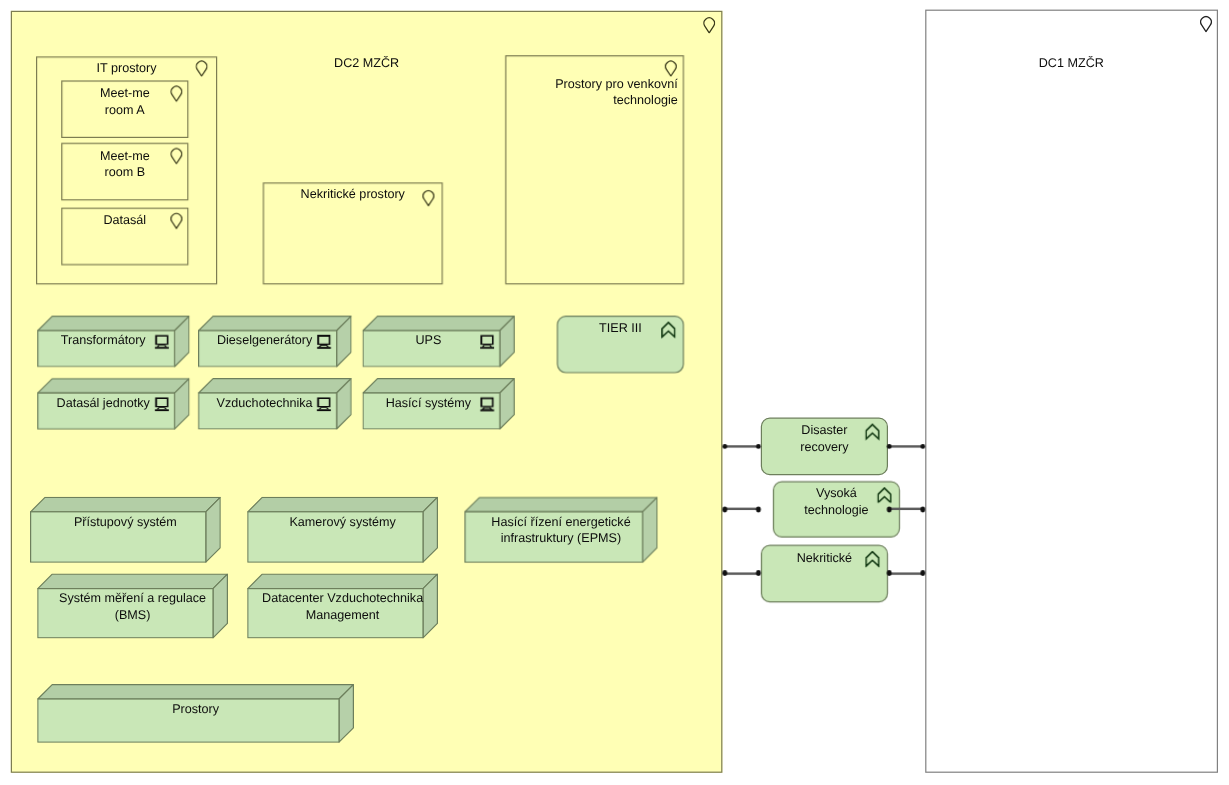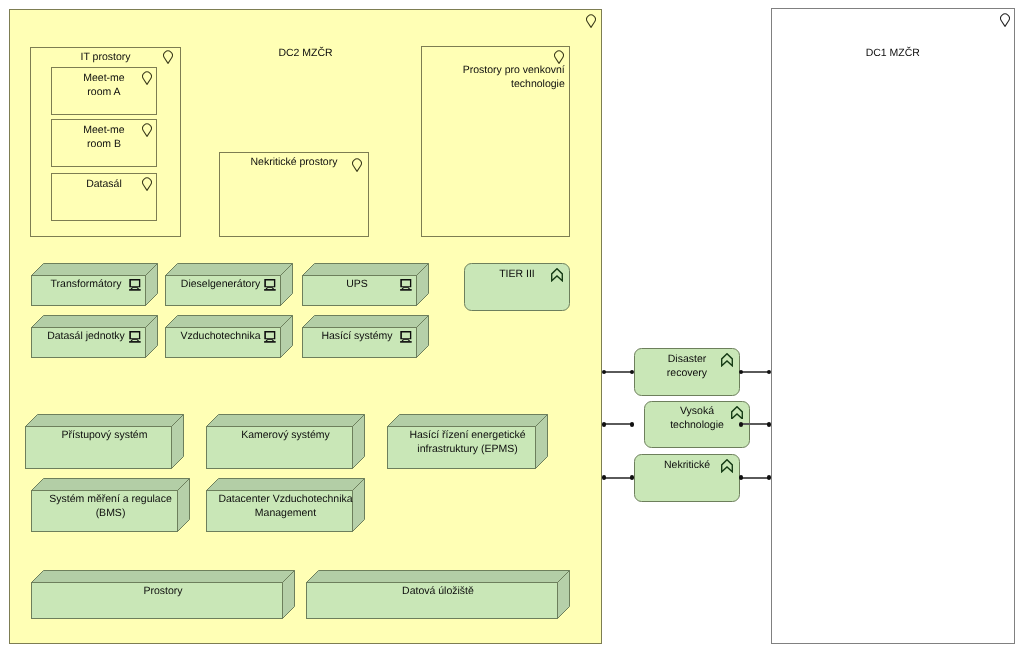--- a/index.html
+++ b/index.html
@@ -207,28 +207,20 @@
     </svg>
     <div class="lbl" style="left:0;top:14.2px;width:159px;"><span>Datacenter Vzduchotechnika</span><br><span>Management</span></div>
   </div>
   <div class="node" style="left:31px;top:570px;">
     <svg width="264" height="49" viewBox="0 0 264 49">
       <path d="M0.5 12.5 L12.5 0.5 L263.5 0.5 L251.5 12.5 Z" fill="#b3cea6" stroke="#6d7f5c" stroke-width="1" stroke-linejoin="round"></path>
       <path d="M251.5 12.5 L263.5 0.5 L263.5 36.5 L251.5 48.5 Z" fill="#b6d0a9" stroke="#6d7f5c" stroke-width="1" stroke-linejoin="round"></path>
       <rect x="0.5" y="12.5" width="251" height="36" fill="#c9e7b7" stroke="#6d7f5c" stroke-width="1"></rect>
     </svg>
     <div class="lbl" style="left:0;top:14.2px;width:264px;">Prostory</div>
-  </div>
-  <div class="node" style="left:306px;top:570px;">
-    <svg width="264" height="49" viewBox="0 0 264 49">
-      <path d="M0.5 12.5 L12.5 0.5 L263.5 0.5 L251.5 12.5 Z" fill="#b3cea6" stroke="#6d7f5c" stroke-width="1" stroke-linejoin="round"></path>
-      <path d="M251.5 12.5 L263.5 0.5 L263.5 36.5 L251.5 48.5 Z" fill="#b6d0a9" stroke="#6d7f5c" stroke-width="1" stroke-linejoin="round"></path>
-      <rect x="0.5" y="12.5" width="251" height="36" fill="#c9e7b7" stroke="#6d7f5c" stroke-width="1"></rect>
-    </svg>
-    <div class="lbl" style="left:0;top:14.2px;width:264px;">Datová úložiště</div>
   </div>
 
   <div class="req" style="left:634px;top:348px;width:106px;height:47.5px;">
     <div class="ttl" style="top:2.9px;"><span>Disaster</span><br><span>recovery</span></div>
     <span class="ricon" style="top:4px;right:5.8px;"><svg viewBox="0 0 12 13.5" width="12" height="13.5">
           <path d="M0.7 12.8 L0.7 5.9 L6 0.7 L11.3 5.9 L11.3 12.8 L6 7.9 Z" fill="none" stroke="#143a14" stroke-width="1.35" stroke-linejoin="miter"></path>
         </svg></span>
   </div>
   <div class="req" style="left:464px;top:263px;width:106px;height:47.5px;">
     <div class="ttl" style="top:2.5px;">TIER III</div>

